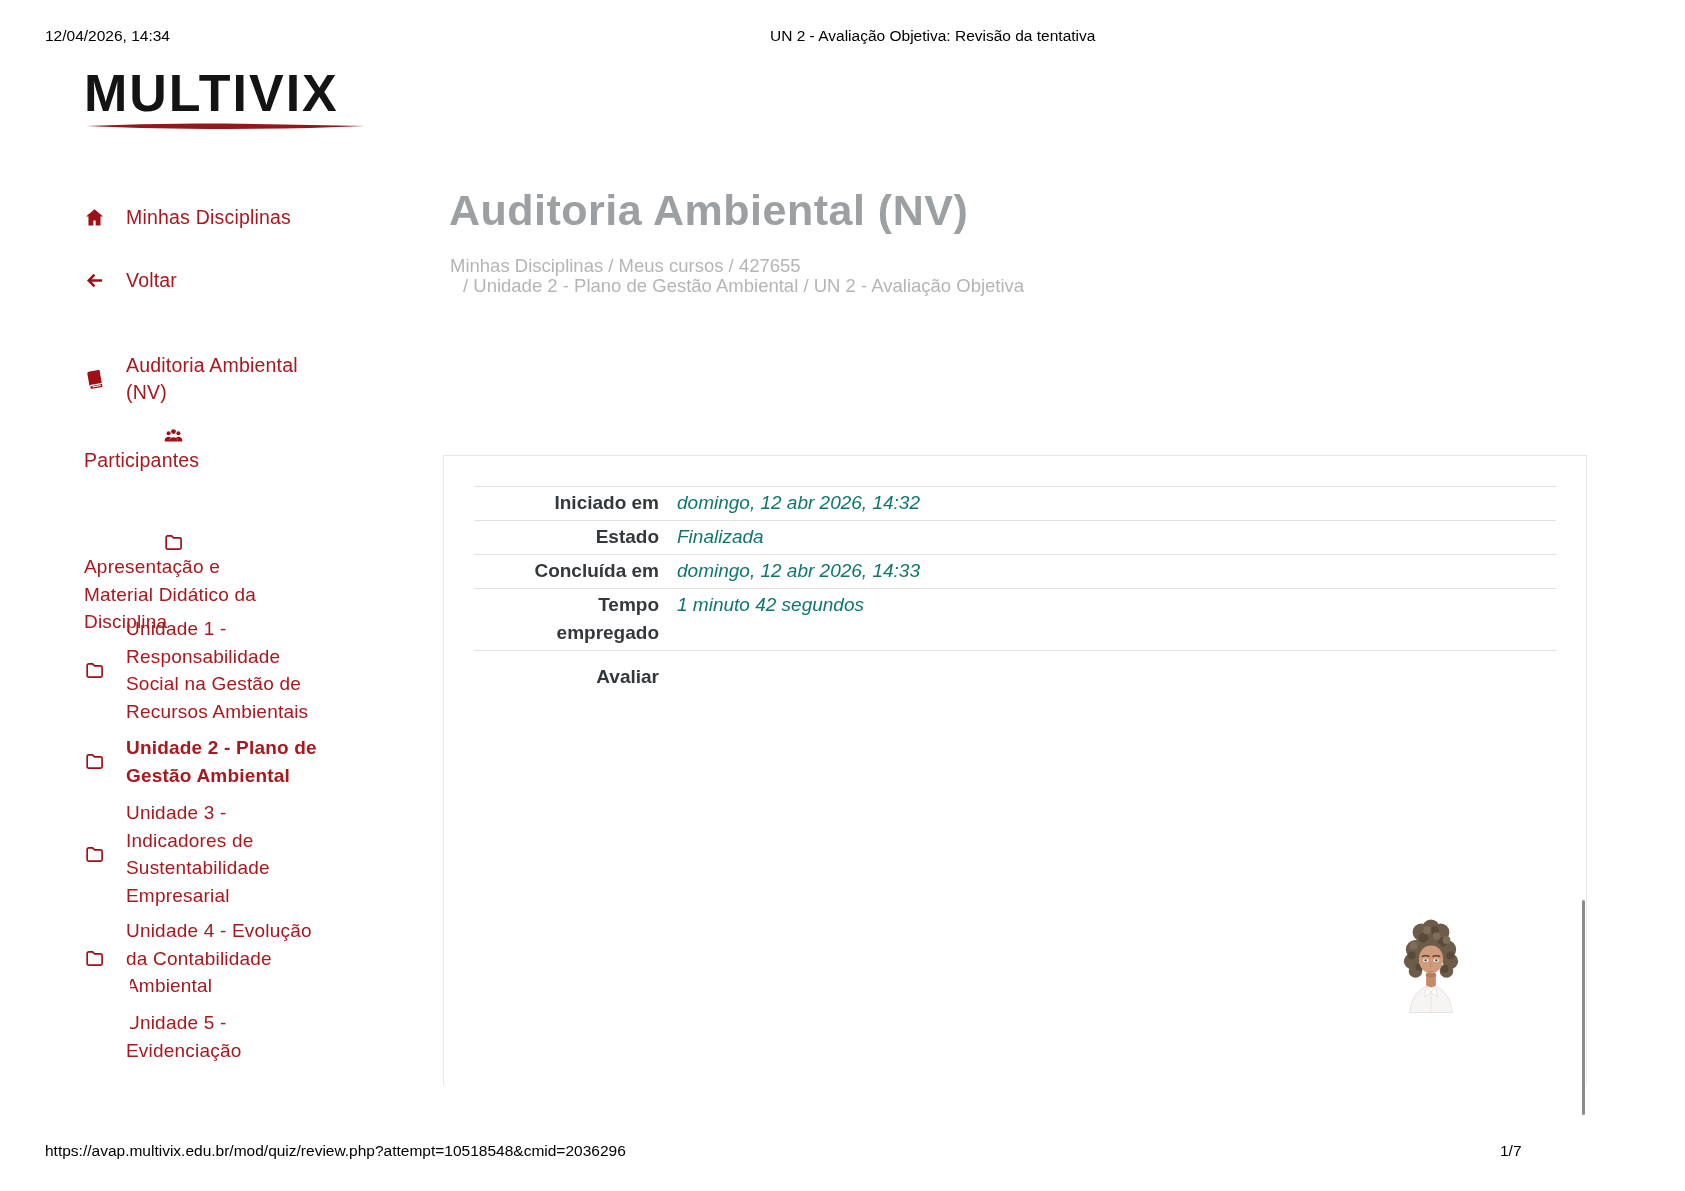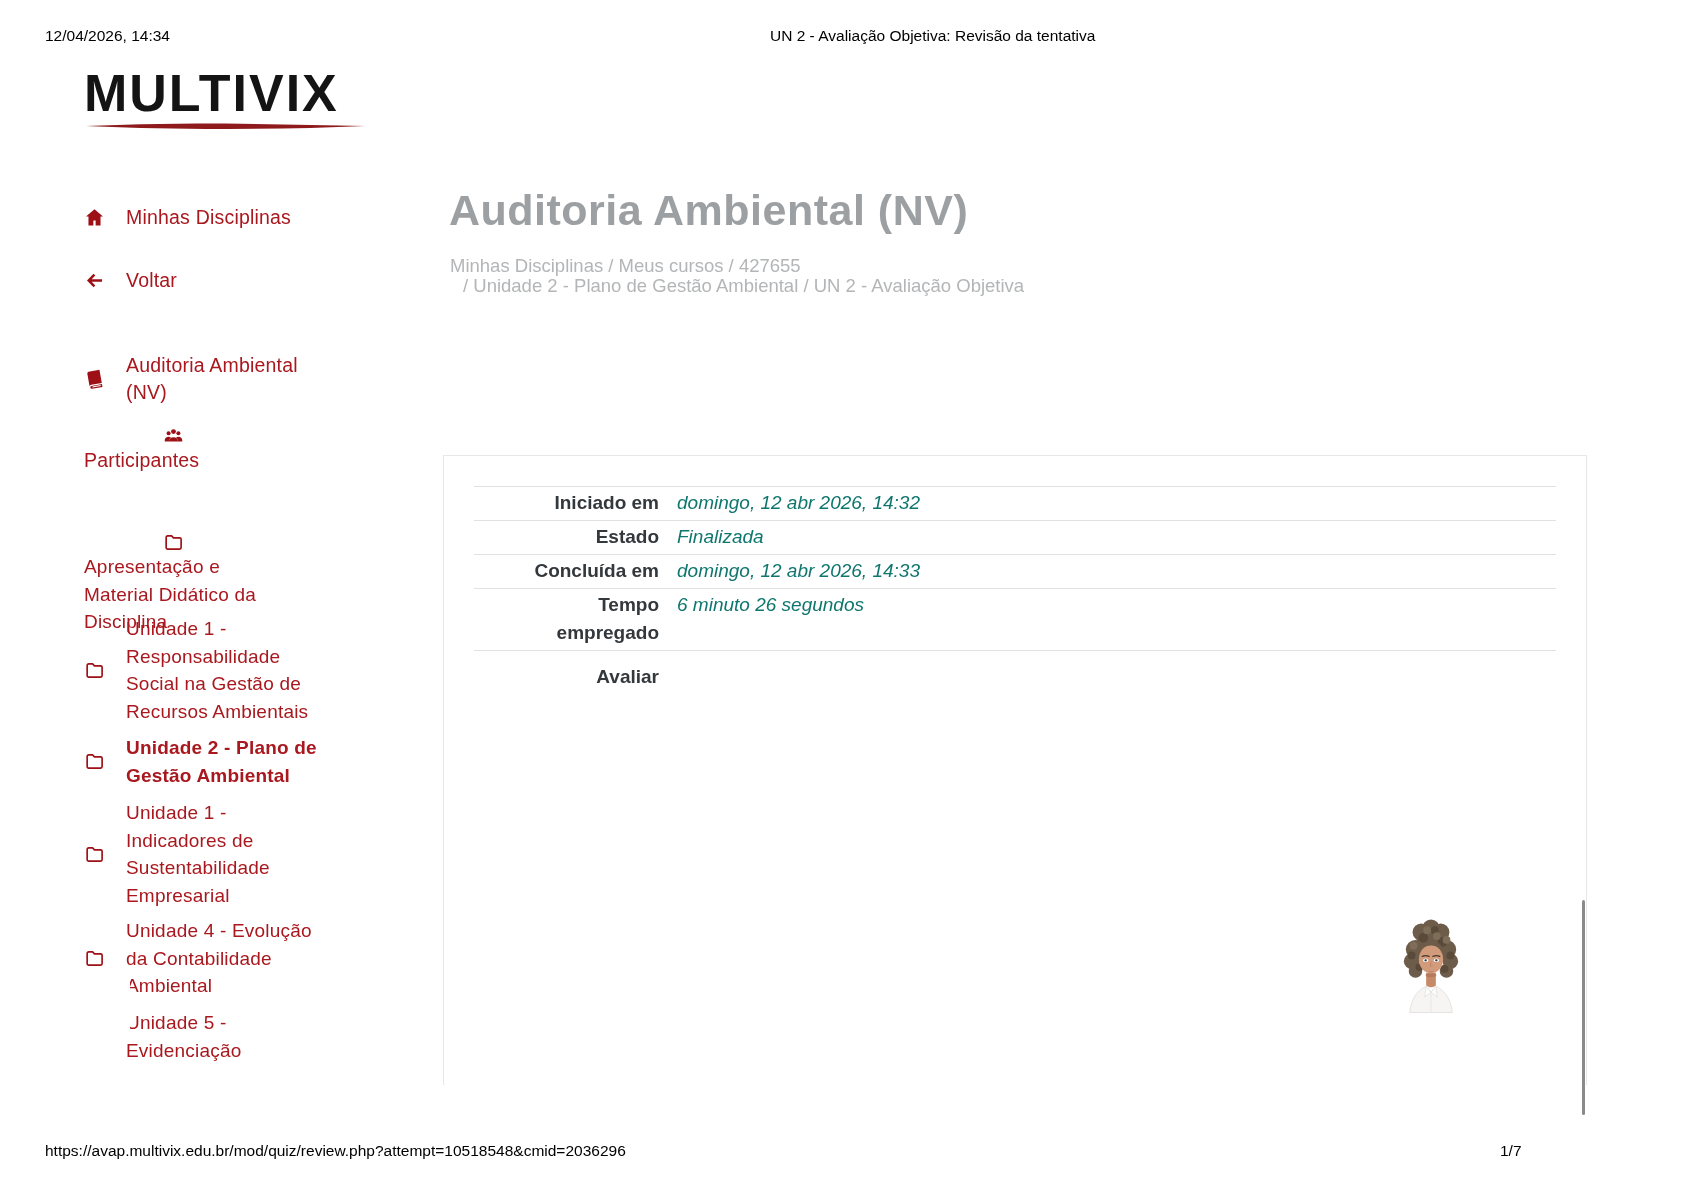--- a/index.html
+++ b/index.html
@@ -124,21 +124,21 @@
   </div>
   <div class="sec-label">Unidade 2 - Plano de Gestão Ambiental</div>
 </div>
 
 <div class="side-item" style="top:799px;">
   <div class="icon-box">
     <svg viewBox="0 0 24 24">
         <path d="M3.6 6.1c0-.95.77-1.7 1.7-1.7h4.5l2.2 2.3h7c.95 0 1.7.77 1.7 1.7v9.4c0 .95-.77 1.7-1.7 1.7H5.3c-.95 0-1.7-.77-1.7-1.7V6.1Z" fill="none" stroke="currentColor" stroke-width="1.9" stroke-linejoin="round"></path>
       </svg>
   </div>
-  <div class="sec-label">Unidade 1 - Indicadores de Sustentabilidade Empresarial</div>
+  <div class="sec-label">Unidade 3 - Indicadores de Sustentabilidade Empresarial</div>
 </div>
 
 <div class="side-item" style="top:917px;">
   <div class="icon-box">
     <svg viewBox="0 0 24 24">
         <path d="M3.6 6.1c0-.95.77-1.7 1.7-1.7h4.5l2.2 2.3h7c.95 0 1.7.77 1.7 1.7v9.4c0 .95-.77 1.7-1.7 1.7H5.3c-.95 0-1.7-.77-1.7-1.7V6.1Z" fill="none" stroke="currentColor" stroke-width="1.9" stroke-linejoin="round"></path>
       </svg>
   </div>
   <div class="sec-label">Unidade 4 - Evolução da Contabilidade Ambiental</div>
 </div>
@@ -167,21 +167,21 @@
       <div class="scell-value">Finalizada</div>
     </div>
 
     <div class="srow">
       <div class="scell-label"><span>Concluída em</span></div>
       <div class="scell-value">domingo, 12 abr 2026, 14:33</div>
     </div>
 
     <div class="srow">
       <div class="scell-label"><span>Tempo empregado</span></div>
-      <div class="scell-value">6 minuto 26 segundos</div>
+      <div class="scell-value">1 minuto 42 segundos</div>
     </div>
 
     <div class="srow tall">
       <div class="scell-label"><span>Avaliar</span></div>
     </div>
 
   </div>
 </div>
 
 <div id="scroll-thumb"></div>

